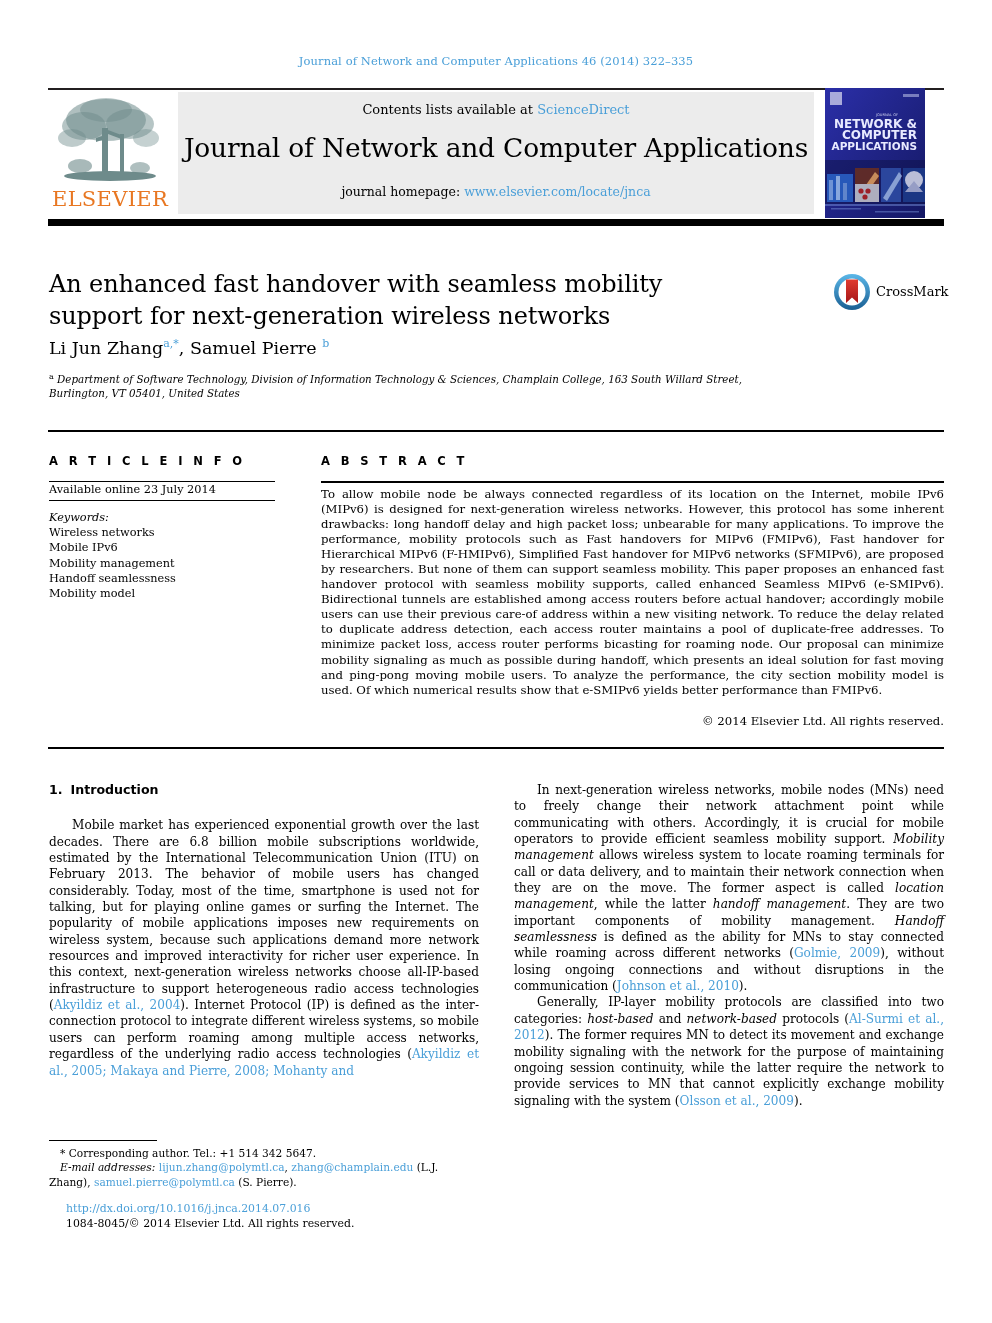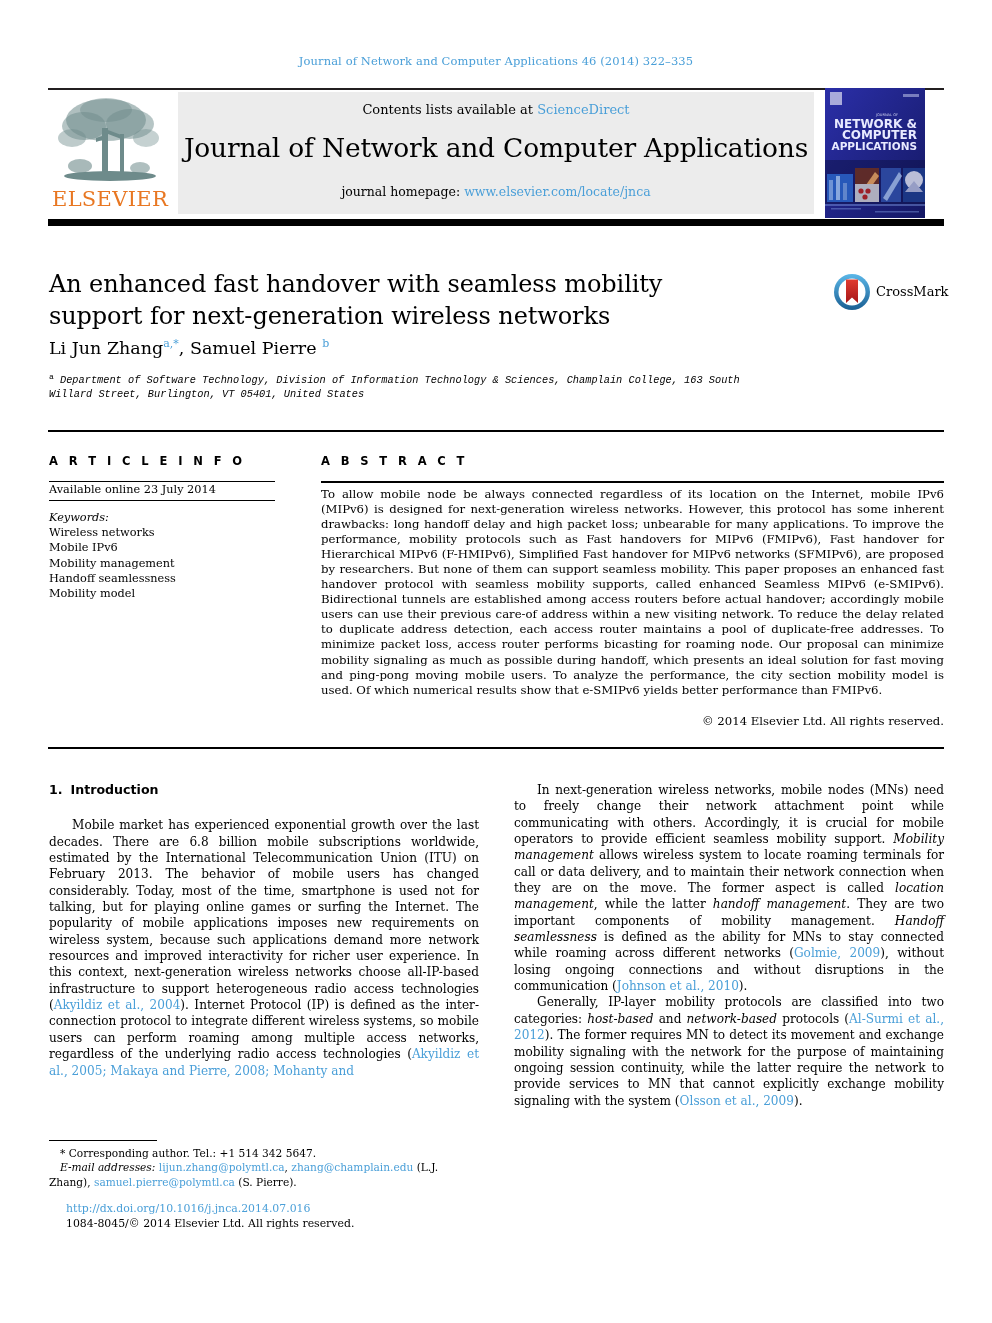--- a/index.html
+++ b/index.html
@@ -128,21 +128,20 @@
     font-size: 17.5px;
   }
   .sup-a { color: #4a9fd8; font-size: 11px; vertical-align: super; }
   .affil {
     position: absolute;
     left: 49px; top: 370px;
     width: 700px;
     font-size: 10.3px;
     font-style: italic;
     line-height: 13.6px;
-    font-family: Liberation Mono, monospace;
   }
   .affil .mark { font-style: normal; font-size: 8px; vertical-align: super; }
   .crossmark {
     position: absolute;
     left: 832px; top: 272px;
     width: 112px; height: 44px;
   }
   .crossmark-label {
     position: absolute;
     left: 44px; top: 12px;

